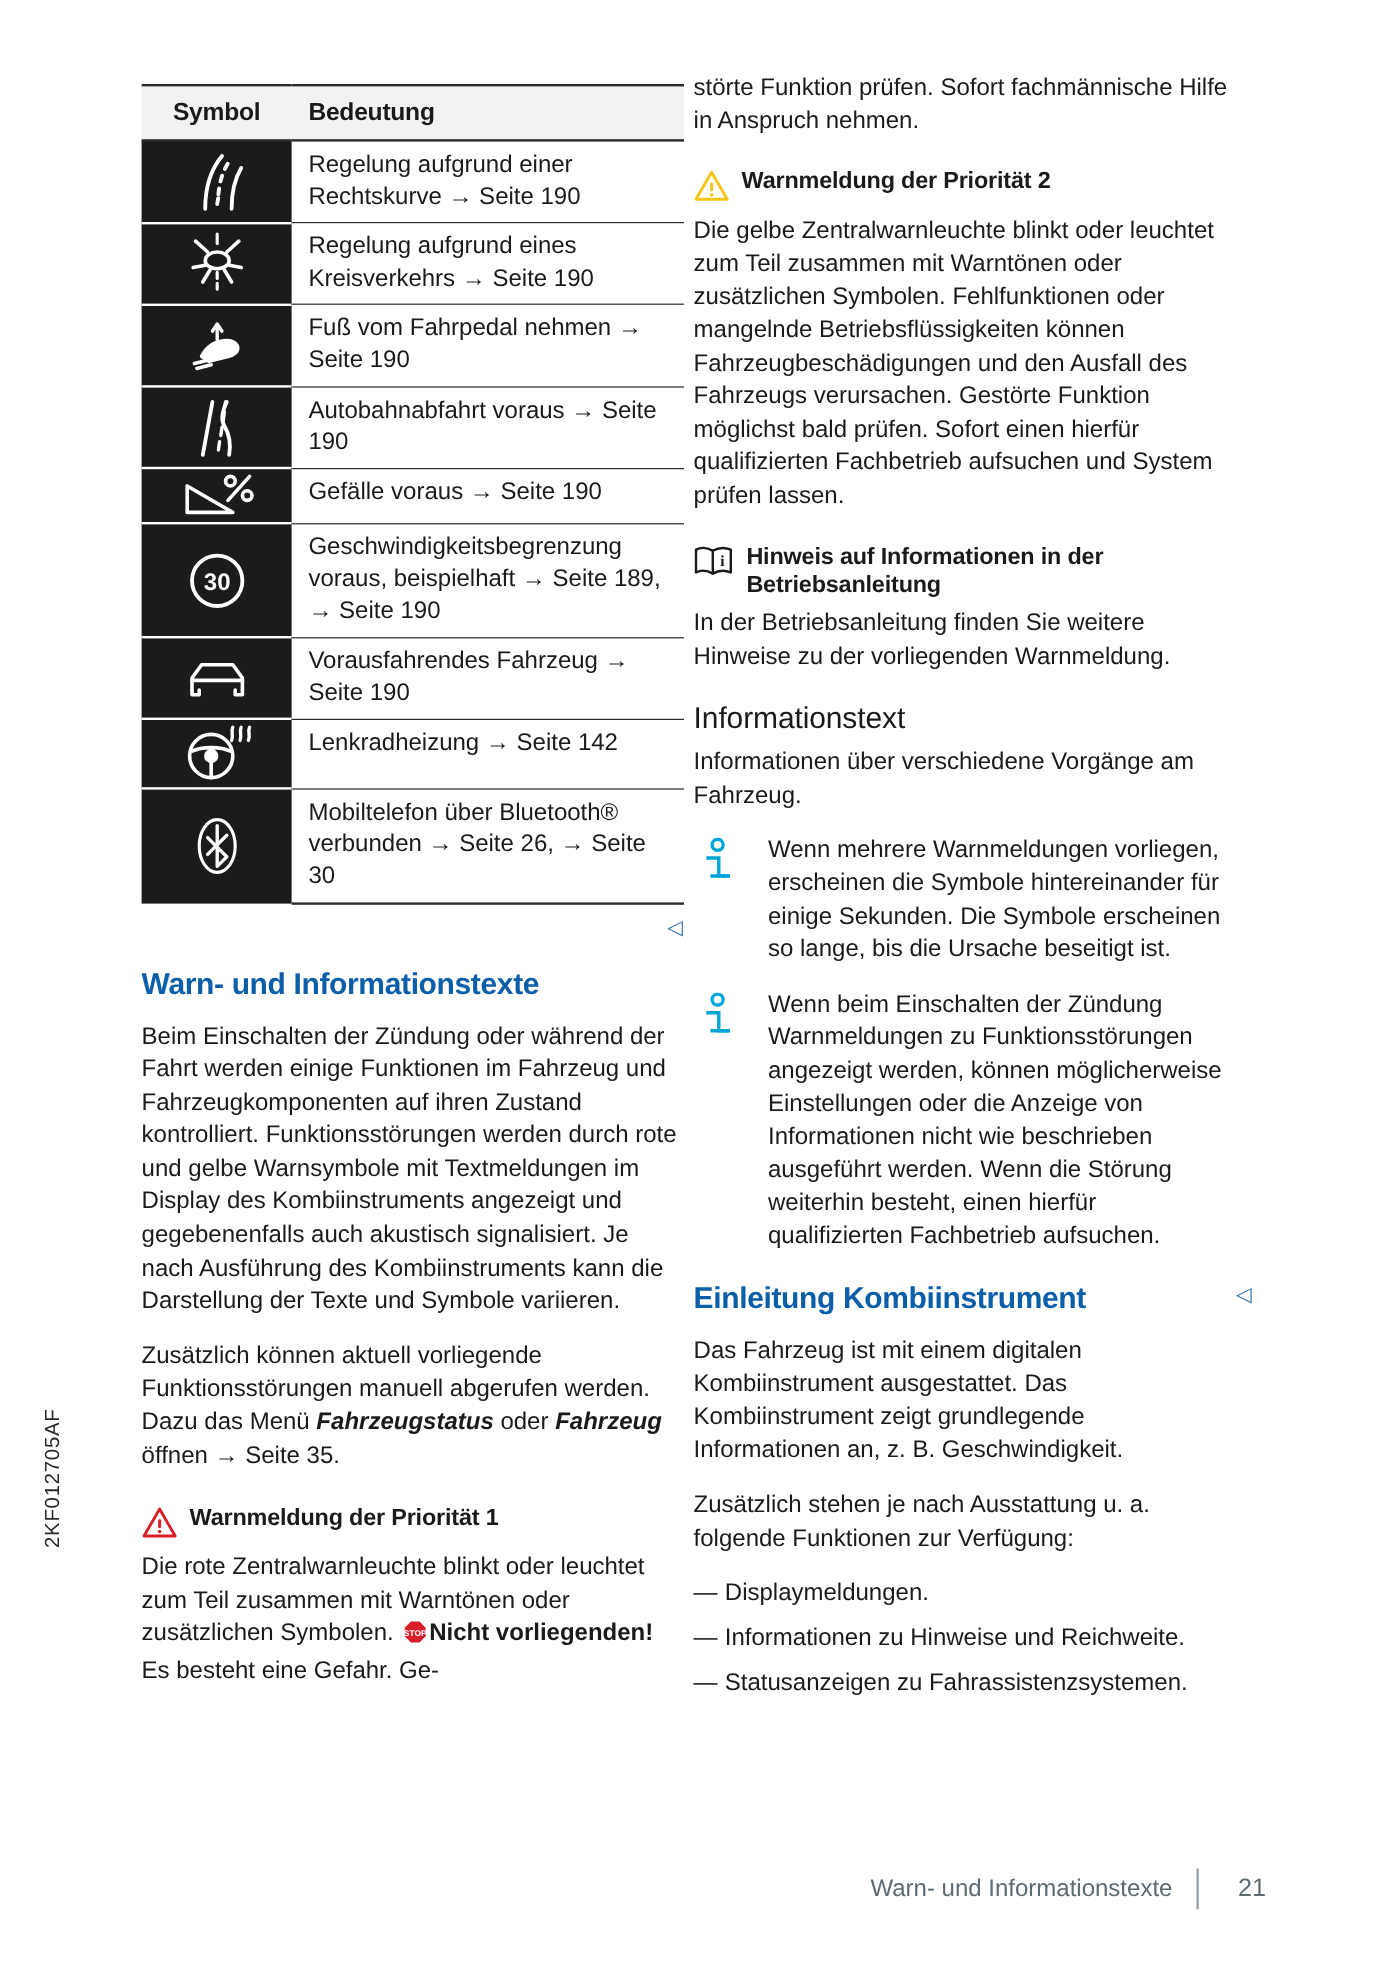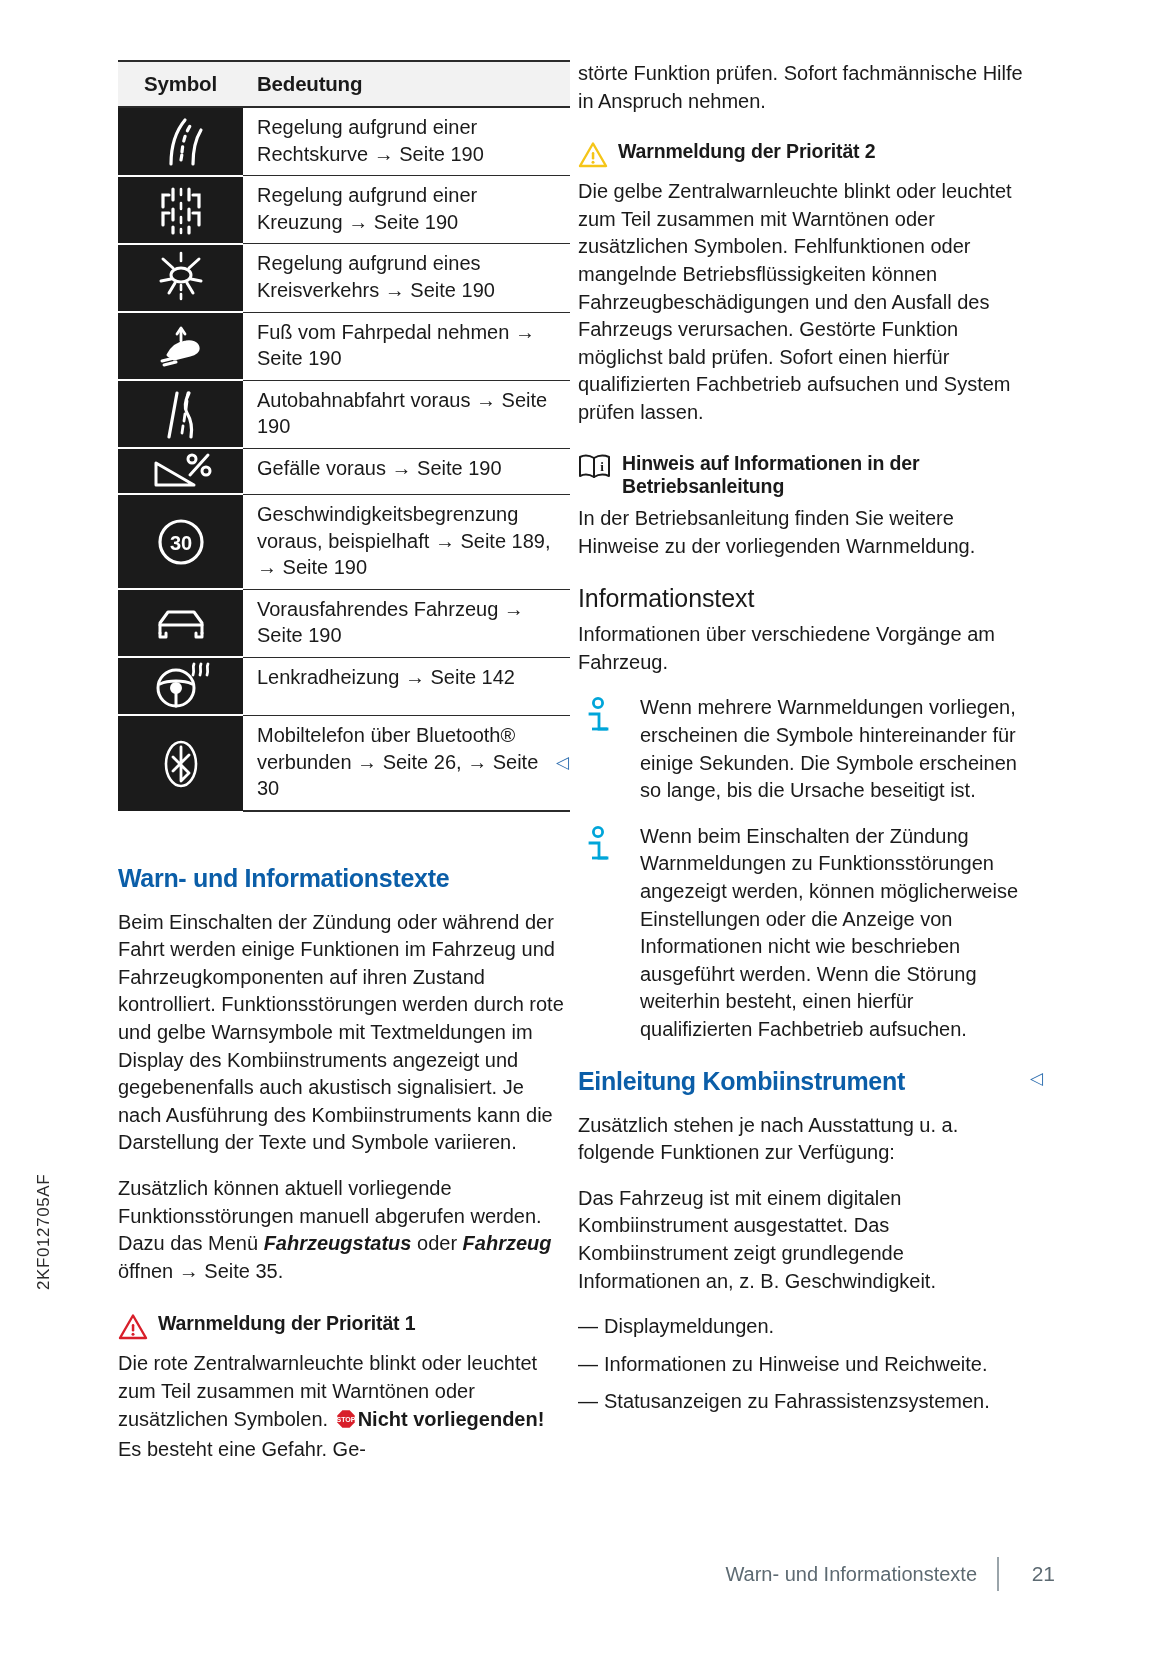--- a/index.html
+++ b/index.html
@@ -31,21 +31,21 @@
     letter-spacing: 0.6px;
     color: #2a2a2a;
     white-space: nowrap;
     text-align: left;
   }
 
   
   .col-left {
     position: absolute;
     left: 118px;
-    top: 60px;
+    top: 70px;
     width: 452px;
   }
   .col-right {
     position: absolute;
     left: 578px;
     top: 60px;
     width: 452px;
   }
 
   
@@ -250,34 +250,20 @@
                 <path d="M22 52 C22 34 26 20 36 8"></path>
                 <path d="M44 52 C44 38 46 28 52 18"></path>
                 <path d="M32 48 L33 42" stroke-dasharray="5 6"></path>
                 <path d="M33 40 C34 30 36 22 41 14" stroke-dasharray="5 6"></path>
               </g>
             </svg>
           </td>
           <td class="mean-cell">Regelung aufgrund einer Rechtskurve → Seite 190</td>
         </tr>
 
-        <tr>
-          <td class="sym-cell">
-            <svg class="sym-svg" width="64" height="54" viewBox="0 0 64 54" aria-hidden="true">
-              <g fill="none" stroke="#ffffff" stroke-width="3.2" stroke-linecap="round">
-                <path d="M20 12 L14 12 L14 24 M14 42 L14 30 L20 30"></path>
-                <path d="M44 12 L50 12 L50 24 M50 42 L50 30 L44 30"></path>
-                <path d="M24 6 L24 17 M24 26 L24 37 M24 44 L24 50"></path>
-                <path d="M40 6 L40 17 M40 26 L40 37 M40 44 L40 50"></path>
-                <path d="M32 6 L32 12 M32 20 L32 26 M32 34 L32 40 M32 46 L32 50" stroke-width="2.6"></path>
-              </g>
-            </svg>
-          </td>
-          <td class="mean-cell">Regelung aufgrund einer Kreuzung → Seite 190</td>
-        </tr>
 
         <tr>
           <td class="sym-cell">
             <svg class="sym-svg" width="64" height="58" viewBox="0 0 64 58" aria-hidden="true">
               <g fill="none" stroke="#ffffff" stroke-width="3" stroke-linecap="round">
                 <ellipse cx="32" cy="26" rx="10" ry="7"></ellipse>
                 <path d="M14 10 L24 19 M50 10 L40 19 M12 32 L22 30 M52 32 L42 30"></path>
                 <path d="M20 44 L26 34 M44 44 L38 34"></path>
                 <path d="M32 36 L32 41 M32 45 L32 50" stroke-width="2.6"></path>
                 <path d="M32 4 L32 12" stroke-width="2.6"></path>
@@ -465,22 +451,22 @@
           <path d="M8 32 L23 32" fill="none" stroke="#00a5d9" stroke-width="2.8"></path>
         </svg>
       </span>
       <p><span class="ind"></span><span>Wenn beim Einschalten der Zündung Warnmeldungen zu Funktionsstörungen angezeigt werden, können möglicherweise Einstellungen oder die Anzeige von Informationen nicht wie beschrieben ausgeführt werden. Wenn die Störung weiterhin besteht, einen hierfür qualifizierten Fachbetrieb aufsuchen.</span></p>
     </div>
 
     <div class="end-marker" style="left:452px; top:1010px; position:absolute;">◁</div>
 
     <h2 class="blue-head" style="margin-top:23px;">Einleitung Kombiinstrument</h2>
 
+    <p class="body">Das Fahrzeug ist mit einem digitalen Kombiinstrument ausgestattet. Das Kombiinstrument zeigt grundlegende Informationen an, z. B. Geschwindigkeit.</p>
     <p class="body tight">Zusätzlich stehen je nach Ausstattung u. a. folgende Funktionen zur Verfügung:</p>
-    <p class="body">Das Fahrzeug ist mit einem digitalen Kombiinstrument ausgestattet. Das Kombiinstrument zeigt grundlegende Informationen an, z. B. Geschwindigkeit.</p>
 
     <ul class="dash">
       <li><span class="dash-m">—</span><span>Displaymeldungen.</span></li>
       <li><span class="dash-m">—</span><span>Informationen zu Hinweise und Reichweite.</span></li>
       <li><span class="dash-m">—</span><span>Statusanzeigen zu Fahrassistenzsystemen.</span></li>
     </ul>
   </div>
 
   <div class="footer">
     <span class="f-title">Warn- und Informationstexte</span>

